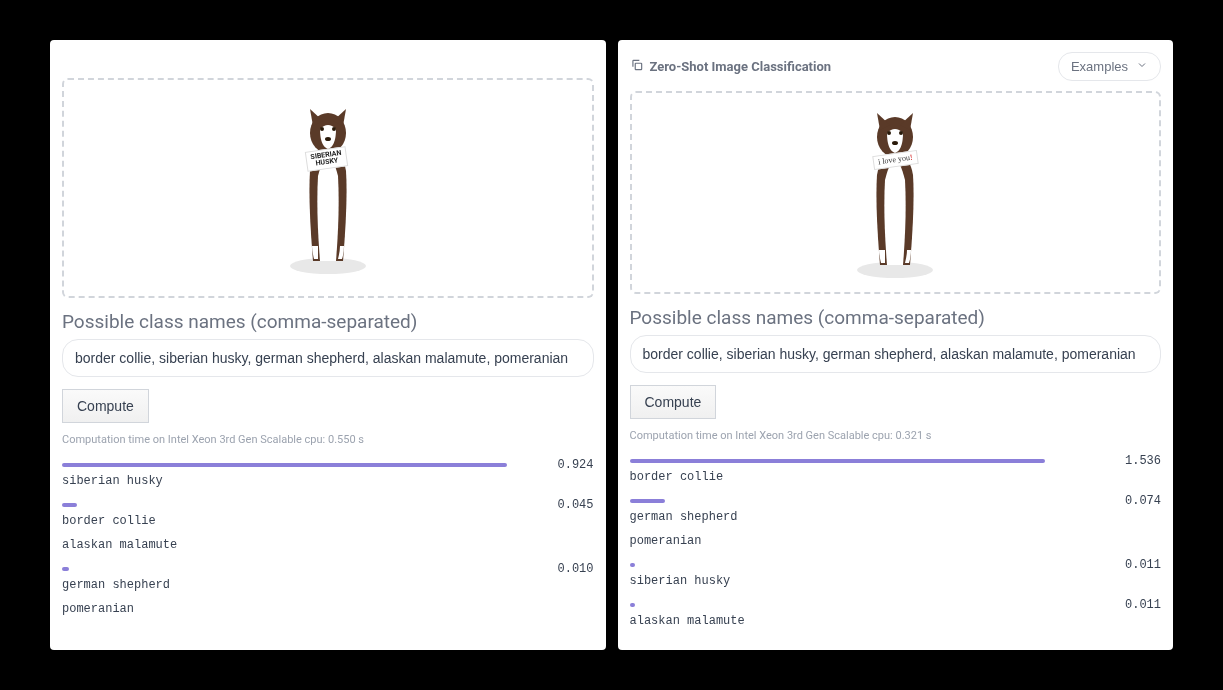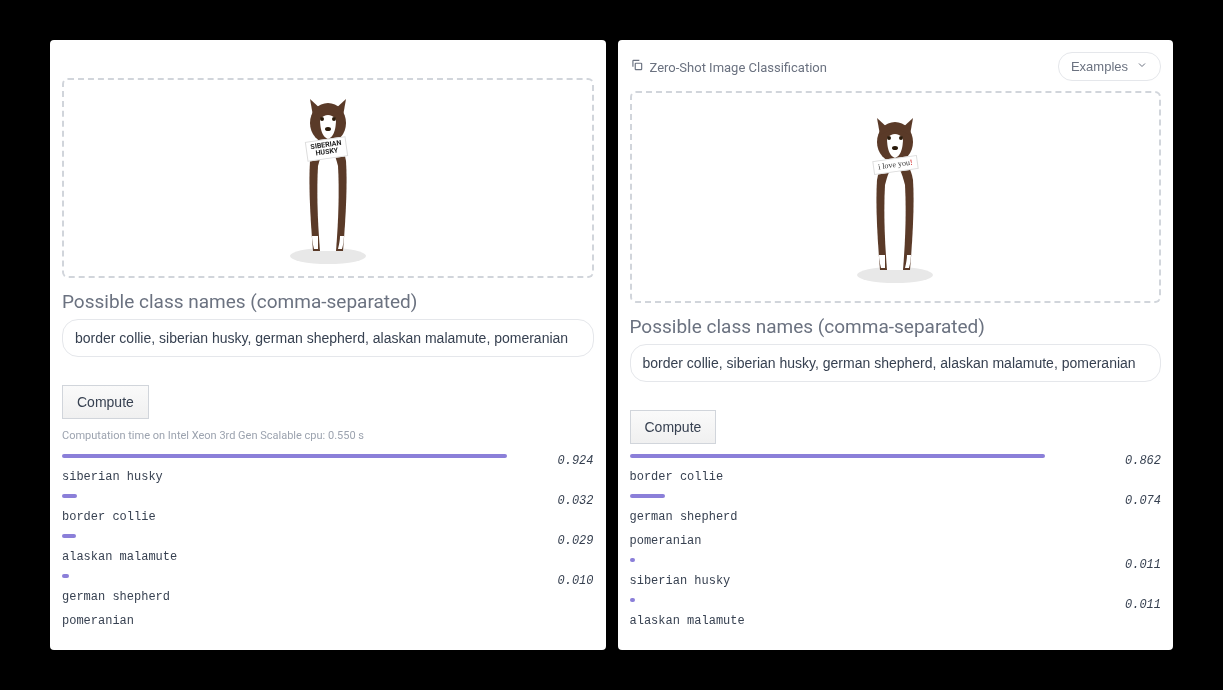--- a/index.html
+++ b/index.html
@@ -23,22 +23,23 @@
     .panel-header {
       display: flex;
       justify-content: space-between;
       align-items: center;
       margin-bottom: 10px;
       color: #6b7280;
       font-size: 13px;
     }
     .panel-header-left {
       display: flex;
-      align-items: flex-end;
+      align-items: center;
       gap: 6px;
+      font-weight: bold;
     }
     .examples-btn {
       display: flex;
       align-items: center;
       gap: 8px;
       padding: 6px 12px;
       border: 1px solid #e5e7eb;
       border-radius: 14px;
       background: #fff;
       color: #6b7280;
@@ -88,21 +89,21 @@
       font-size: 19px;
       margin-bottom: 6px;
     }
     .text-input {
       width: 100%;
       border: 1px solid #e5e7eb;
       border-radius: 16px;
       padding: 10px 12px;
       font-size: 14px;
       color: #374151;
-      margin-bottom: 28px;
+      margin-bottom: 12px;
     }
     .compute-btn {
       align-self: flex-start;
       padding: 8px 14px;
       border: 1px solid #d1d5db;
       border-radius: 0;
       background: linear-gradient(#fafafa, #f0f0f0);
       font-size: 14px;
       color: #374151;
       cursor: pointer;
@@ -111,23 +112,23 @@
     .compute-time {
       color: #9ca3af;
       font-size: 11px;
       margin-bottom: 12px;
     }
     .result-row {
       margin-bottom: 10px;
     }
     .result-top {
       display: flex;
+      align-items: center;
       position: relative;
       margin-bottom: 2px;
-      font-style: italic;
     }
     .bar-track {
       flex: 1;
       height: 4px;
       border-radius: 2px;
       position: relative;
     }
     .bar-fill {
       height: 4px;
       background: #8b7fd9;
@@ -195,31 +196,25 @@
           </div>
           <div class="score">0.924</div>
         </div>
         <div class="class-name">siberian husky</div>
       </div>
       <div class="result-row">
         <div class="result-top">
           <div class="bar-track">
             <div class="bar-fill" style="width:3.2%"></div>
           </div>
-          <div class="score">0.032</div>
+          <div class="score">0.045</div>
         </div>
         <div class="class-name">border collie</div>
       </div>
       <div class="result-row">
-        <div class="result-top">
-          <div class="bar-track">
-            <div class="bar-fill" style="width:2.9%"></div>
-          </div>
-          <div class="score">0.029</div>
-        </div>
         <div class="class-name">alaskan malamute</div>
       </div>
       <div class="result-row">
         <div class="result-top">
           <div class="bar-track">
             <div class="bar-fill" style="width:1.5%"></div>
           </div>
           <div class="score">0.010</div>
         </div>
         <div class="class-name">german shepherd</div>
@@ -269,28 +264,29 @@
       </svg>
       <div class="sign-label cursive"><span>i love you</span><span class="excl">!</span></div>
     </div>
   </div>
 
   <div class="field-label">Possible class names (comma-separated)</div>
   <input class="text-input" type="text" value="border collie, siberian husky, german shepherd, alaskan malamute, pomeranian" style="">
 
   <button class="compute-btn">Compute</button>
 
+  <div class="compute-time">Computation time on Intel Xeon 3rd Gen Scalable cpu: 0.321 s</div>
 
   <div>
       <div class="result-row">
         <div class="result-top">
           <div class="bar-track">
             <div class="bar-fill" style="width:86.2%"></div>
           </div>
-          <div class="score">0.862</div>
+          <div class="score">1.536</div>
         </div>
         <div class="class-name">border collie</div>
       </div>
       <div class="result-row">
         <div class="result-top">
           <div class="bar-track">
             <div class="bar-fill" style="width:7.4%"></div>
           </div>
           <div class="score">0.074</div>
         </div>

